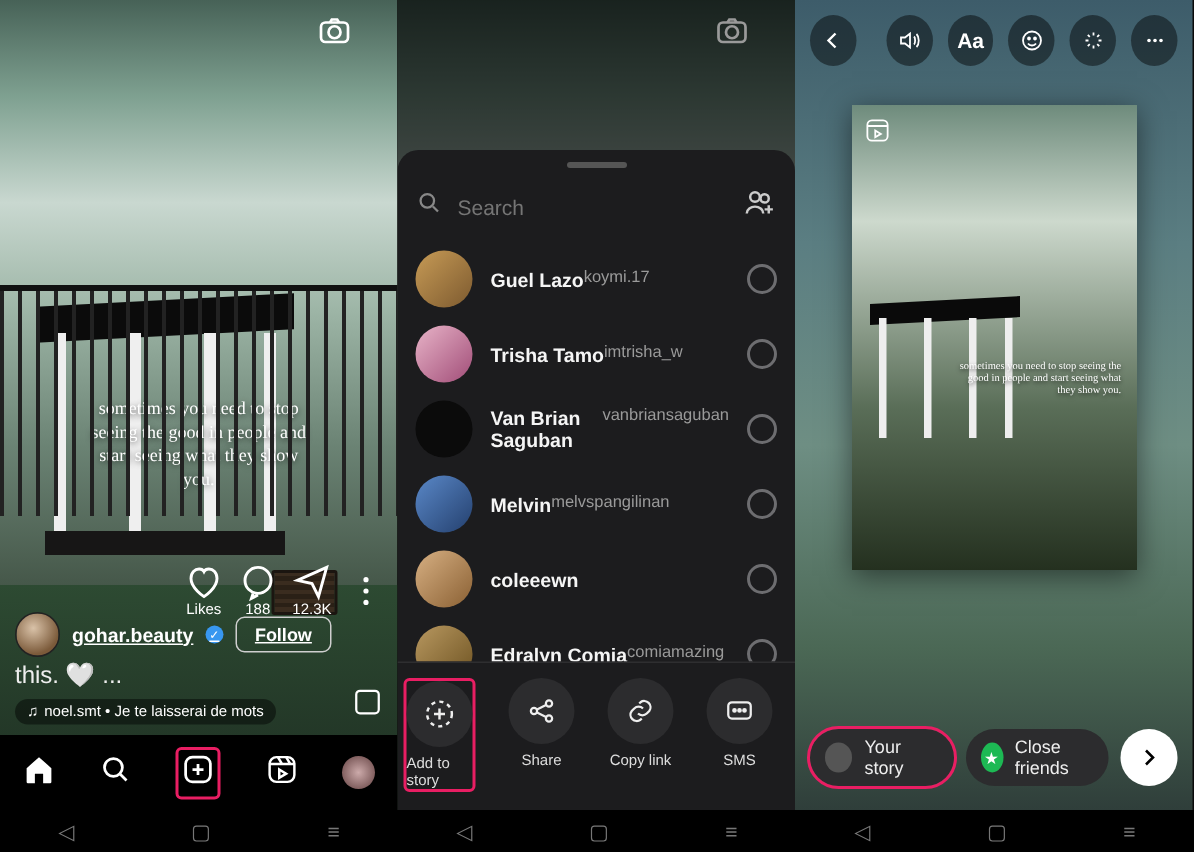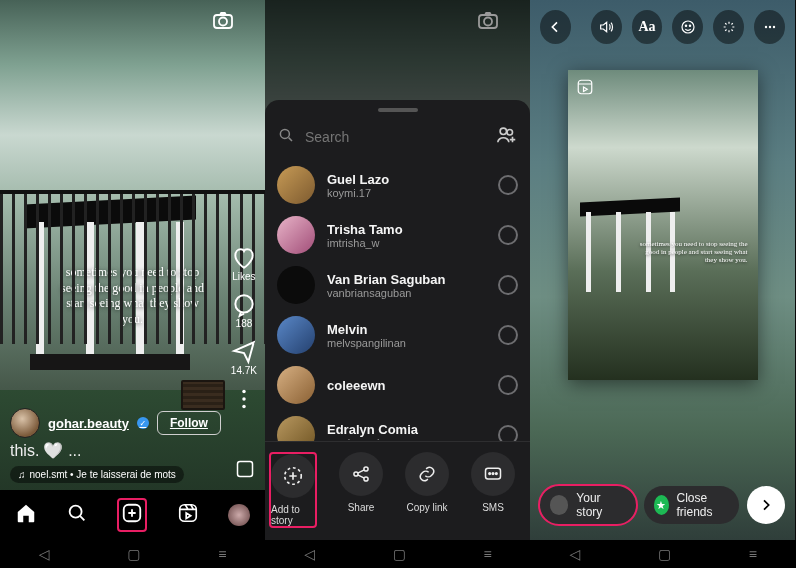--- a/index.html
+++ b/index.html
@@ -31,21 +31,21 @@
     background: linear-gradient(180deg,#2d4a32 0%,#1e2e22 100%); }
   .bench { position: absolute; right: 40px; bottom: 130px; width: 44px; height: 30px; border: 2px solid #1b1510; border-radius: 2px; background: repeating-linear-gradient(0deg,#3a2c1f 0 3px,#2a2016 3px 6px); }
   .quote {
     position: absolute; left: 0; right: 0; top: 265px; text-align: center;
     font-family: Georgia, 'Times New Roman', serif; font-size: 12px; line-height: 1.3;
     color: #fff; text-shadow: 0 1px 4px rgba(0,0,0,.7);
     padding: 0 55px;
   }
   
   .s1-camera { position: absolute; top: 8px; right: 30px; color:#fff; }
-  .s1-actions { position: absolute; right: 8px; bottom: 128px; display: flex; flex-direction: column; align-items: center; gap: 10px; }
+  .s1-actions { position: absolute; right: 8px; bottom: 128px; display: flex; flex-direction: row; align-items: center; gap: 10px; }
   .act { display: flex; flex-direction: column; align-items: center; font-size: 10px; color:#fff; }
   .act svg { width:26px; height:26px; }
   .s1-userrow { position: absolute; left: 10px; bottom: 102px; display: flex; align-items: center; gap: 8px; text-decoration: underline; }
   .avatar-sm { width: 30px; height: 30px; border-radius: 50%; background: radial-gradient(circle at 40% 35%,#d9c2a8,#7b5a3a 70%); border:1px solid #222; }
   .username { font-size: 13px; font-weight: 600; }
   .verify { width:12px;height:12px;border-radius:50%;background:#3897f0;display:inline-flex;align-items:center;justify-content:center;font-size:8px; }
   .follow-btn { border:1px solid #cfcfcf; color:#fff; background:transparent; border-radius:6px; padding:4px 12px; font-size:12px; font-weight:600; }
   .s1-caption { position:absolute; left:10px; bottom:80px; font-size:16px; color:#eee; }
   .s1-audio { position:absolute; left:10px; bottom:57px; font-size:10px; background:rgba(0,0,0,.45); padding:3px 8px; border-radius:10px; display:flex;align-items:center;gap:4px; }
   .s1-bookmark { position:absolute; right:10px; bottom:57px; }
@@ -54,31 +54,31 @@
   .hl-pink { outline:2px solid #e91e63; outline-offset:-2px; }
   
   .s2-top { position:absolute; top:8px; right:30px; }
   .sheet { position:absolute; left:0; right:0; top:100px; bottom:0; background:#1c1c1e; border-radius:14px 14px 0 0; display:flex; flex-direction:column; }
   .handle { width:40px;height:4px;background:#555;border-radius:3px;margin:8px auto; }
   .search-row { display:flex; align-items:center; gap:10px; padding:4px 12px 10px; }
   .search-input { flex:1; background:transparent; border:none; color:#bbb; font-size:14px; }
   .s-list { flex:1; overflow:hidden; }
   .contact { display:flex; align-items:center; gap:12px; padding:6px 12px; }
   .cav { width:38px;height:38px;border-radius:50%;flex-shrink:0; }
-  .cinfo { flex:1; display:flex; flex-direction:column; }
+  .cinfo { flex:1; display:flex; flex-direction:row; }
   .cname { font-size:13px; font-weight:600; color:#f5f5f5; }
   .chandle { font-size:11px; color:#9a9a9a; }
   .radio { width:20px;height:20px;border-radius:50%;border:2px solid #6d6d70; }
   .share-bar { display:flex; gap:22px; padding:10px 4px 12px; border-top:1px solid #2e2e30; }
   .sh { flex:1; display:flex; flex-direction:column; align-items:center; gap:6px; font-size:10px; color:#ddd; }
   .sh .circ { width:44px;height:44px;border-radius:50%;background:#2c2c2e;display:flex;align-items:center;justify-content:center; }
   .hl-box { border:2px solid #e91e63; border-radius:4px; }
   
   .s3-bg { background: linear-gradient(180deg,#3d5c6a 0%,#5b7e82 30%,#6e8e83 55%,#4b6855 80%,#2f3e3a 100%); }
-  .s3-top { position:absolute; top:10px; left:10px; right:10px; display:flex; align-items:center; gap:10px;font-family:Liberation Serif, serif; }
+  .s3-top { position:absolute; top:10px; left:10px; right:10px; display:flex; align-items:center; gap:10px; }
   .circ-btn { width:34px;height:34px;border-radius:50%;background:rgba(0,0,0,.45);display:flex;align-items:center;justify-content:center;color:#fff;font-size:14px;font-weight:600; }
   .s3-card { position:absolute; left:50%; top:70px; transform:translateX(-50%); width:190px; height:310px; background:#ddd; box-shadow:0 4px 18px rgba(0,0,0,.5); overflow:hidden; }
   .s3-card .mini-bg { position:absolute; inset:0; background: linear-gradient(180deg,#6e8b7c 0%,#cdd9cd 25%,#5a6e58 65%,#24301f 100%); }
   .s3-card .mini-quote { position:absolute; right:10px; top:170px; width:115px; text-align:right; font-family:Georgia,serif; font-size:7px; color:#fff; text-shadow:0 1px 3px rgba(0,0,0,.7); }
   .s3-card .reel-ic { position:absolute; left:8px; top:8px; }
   .s3-attr { position:absolute; left:0; right:0; top:405px; text-align:center; font-size:12px; color:#fff; }
   .s3-bottom { position:absolute; left:10px; right:10px; bottom:16px; display:flex; align-items:center; gap:8px; }
   .pill { flex:1; height:38px; border-radius:20px; background:#2c2c2e; display:flex; align-items:center; gap:8px; padding:0 10px; font-size:12px; color:#eee; }
   .pill.hl { outline:2px solid #e91e63; }
   .pill .pav { width:20px;height:20px;border-radius:50%;background:#555; }
@@ -131,21 +131,21 @@
         <svg viewBox="0 0 24 24" fill="none" stroke="#fff" stroke-width="1.8">
             <circle cx="12" cy="11" r="8"></circle>
             <path d="M9 19l-1 3 4-2"></path>
           </svg>
         <span>188</span>
       </div>
       <div class="act">
         <svg viewBox="0 0 24 24" fill="none" stroke="#fff" stroke-width="1.8">
             <path d="M3 11L21 3l-5 18-4-8-9-2z"></path>
           </svg>
-        <span>14.7K</span>
+        <span>12.3K</span>
       </div>
       <div class="act">
         <svg viewBox="0 0 24 24" fill="#fff">
             <circle cx="12" cy="5" r="1.6"></circle>
             <circle cx="12" cy="12" r="1.6"></circle>
             <circle cx="12" cy="19" r="1.6"></circle>
           </svg>
       </div>
     </div>
     <div class="s1-userrow">

